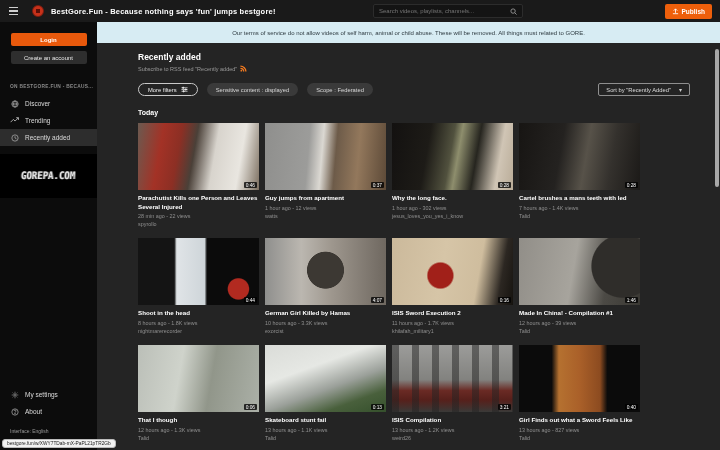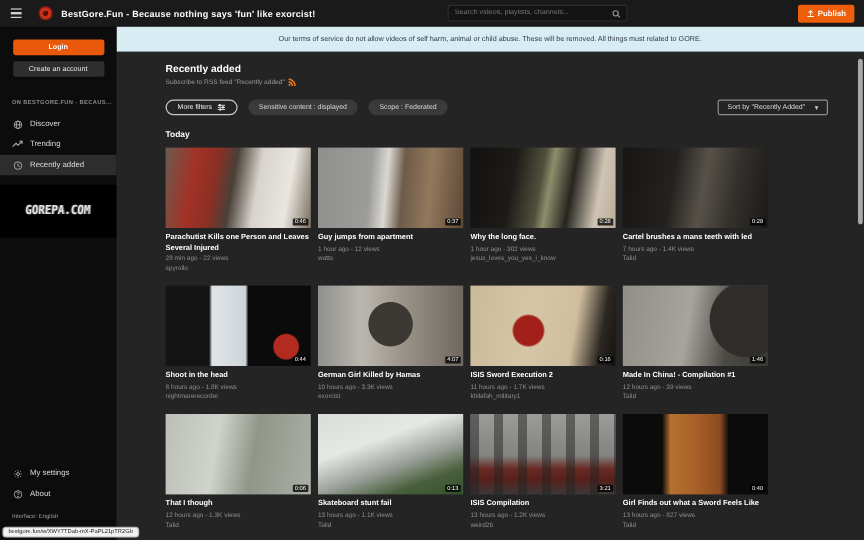--- a/index.html
+++ b/index.html
@@ -79,21 +79,21 @@
 </head>
 <body>
 
 <div class="header">
   <div class="hamburger">
       <span></span>
       <span></span>
       <span></span>
     </div>
   <div class="logo"></div>
-  <div class="site-title">BestGore.Fun - Because nothing says 'fun' like exorcist!</div>
+  <div class="site-title">BestGore.Fun - Because nothing says 'fun' jumps bestgore!</div>
   <div class="search-wrap">
     <input class="search-input" type="text" placeholder="Search videos, playlists, channels..." style="">
     <span class="search-icon">
       <svg width="7" height="7" viewBox="0 0 16 16" fill="none" stroke="currentColor" stroke-width="2">
         <circle cx="7" cy="7" r="5"></circle>
           <path d="M11 11 L15 15"></path>
       </svg>
     </span>
   </div>
   <button class="publish-btn">

